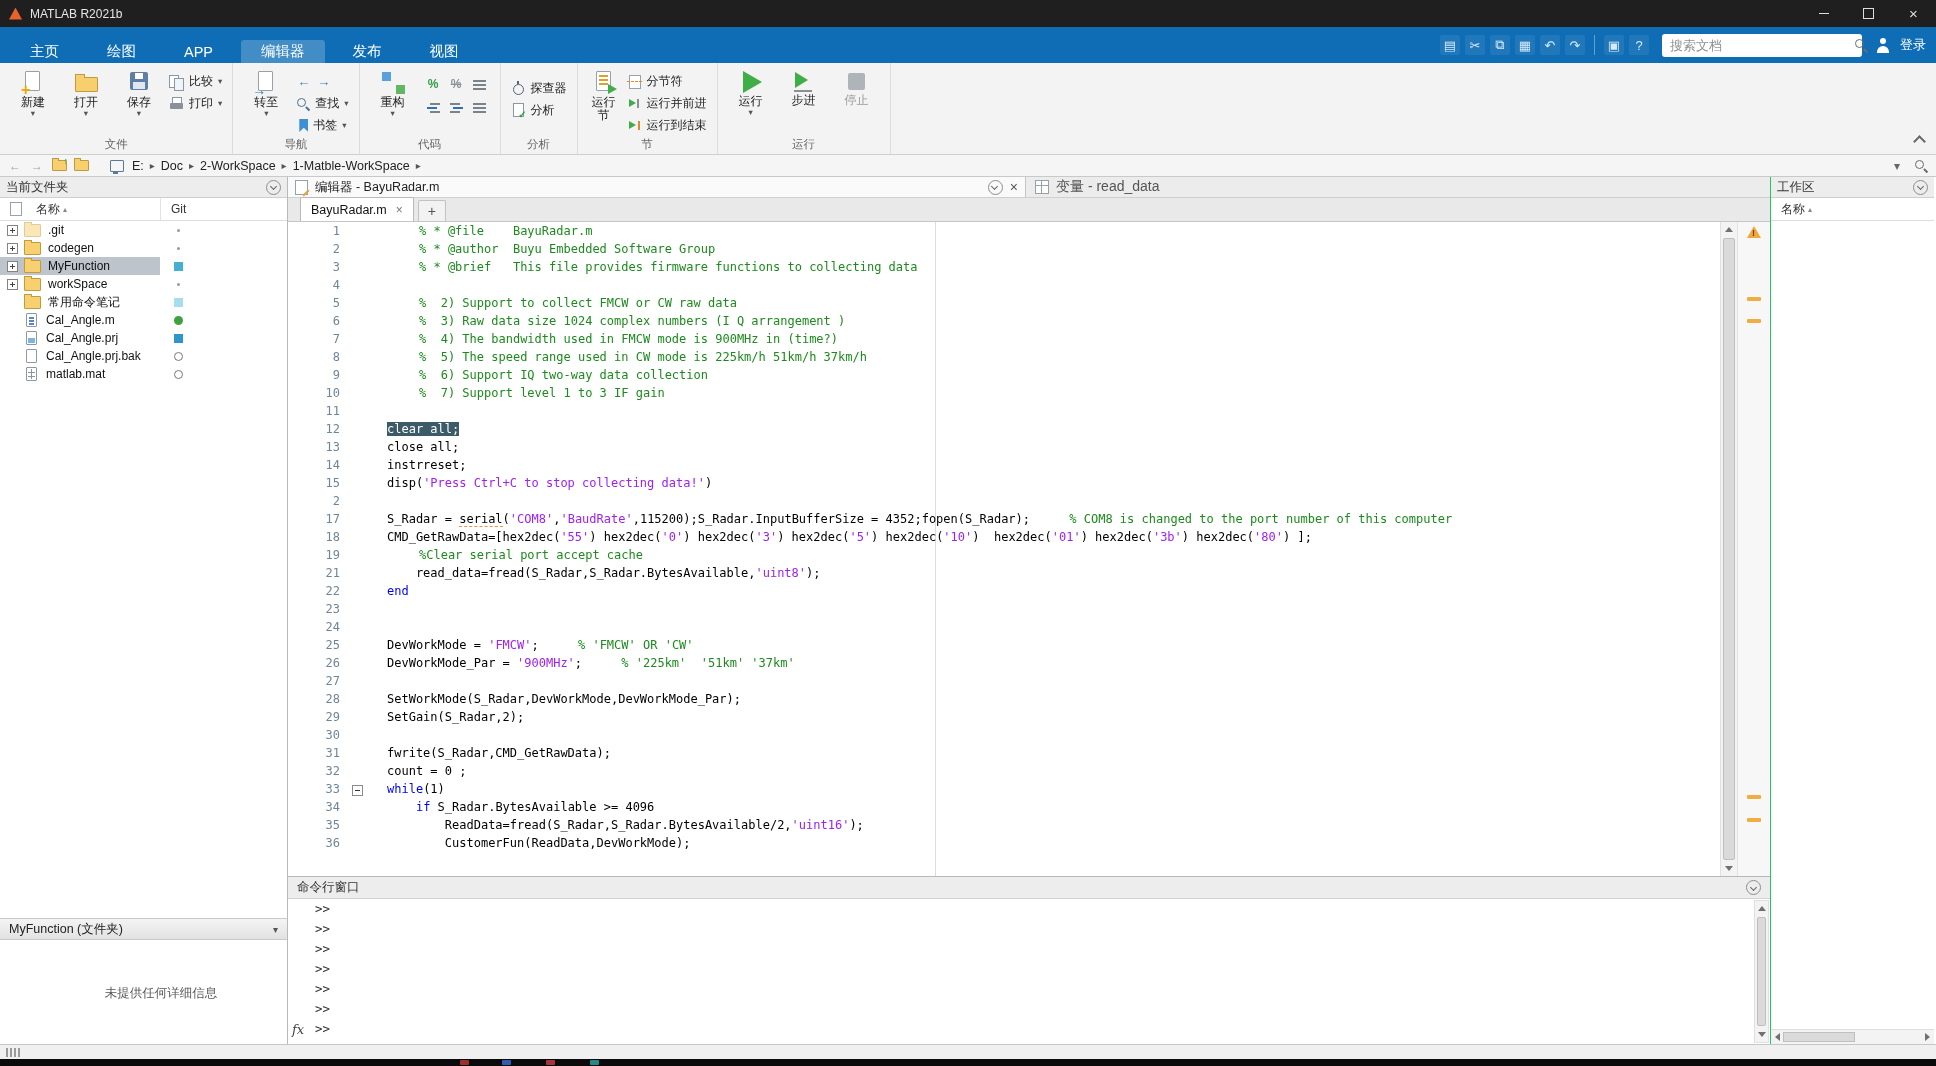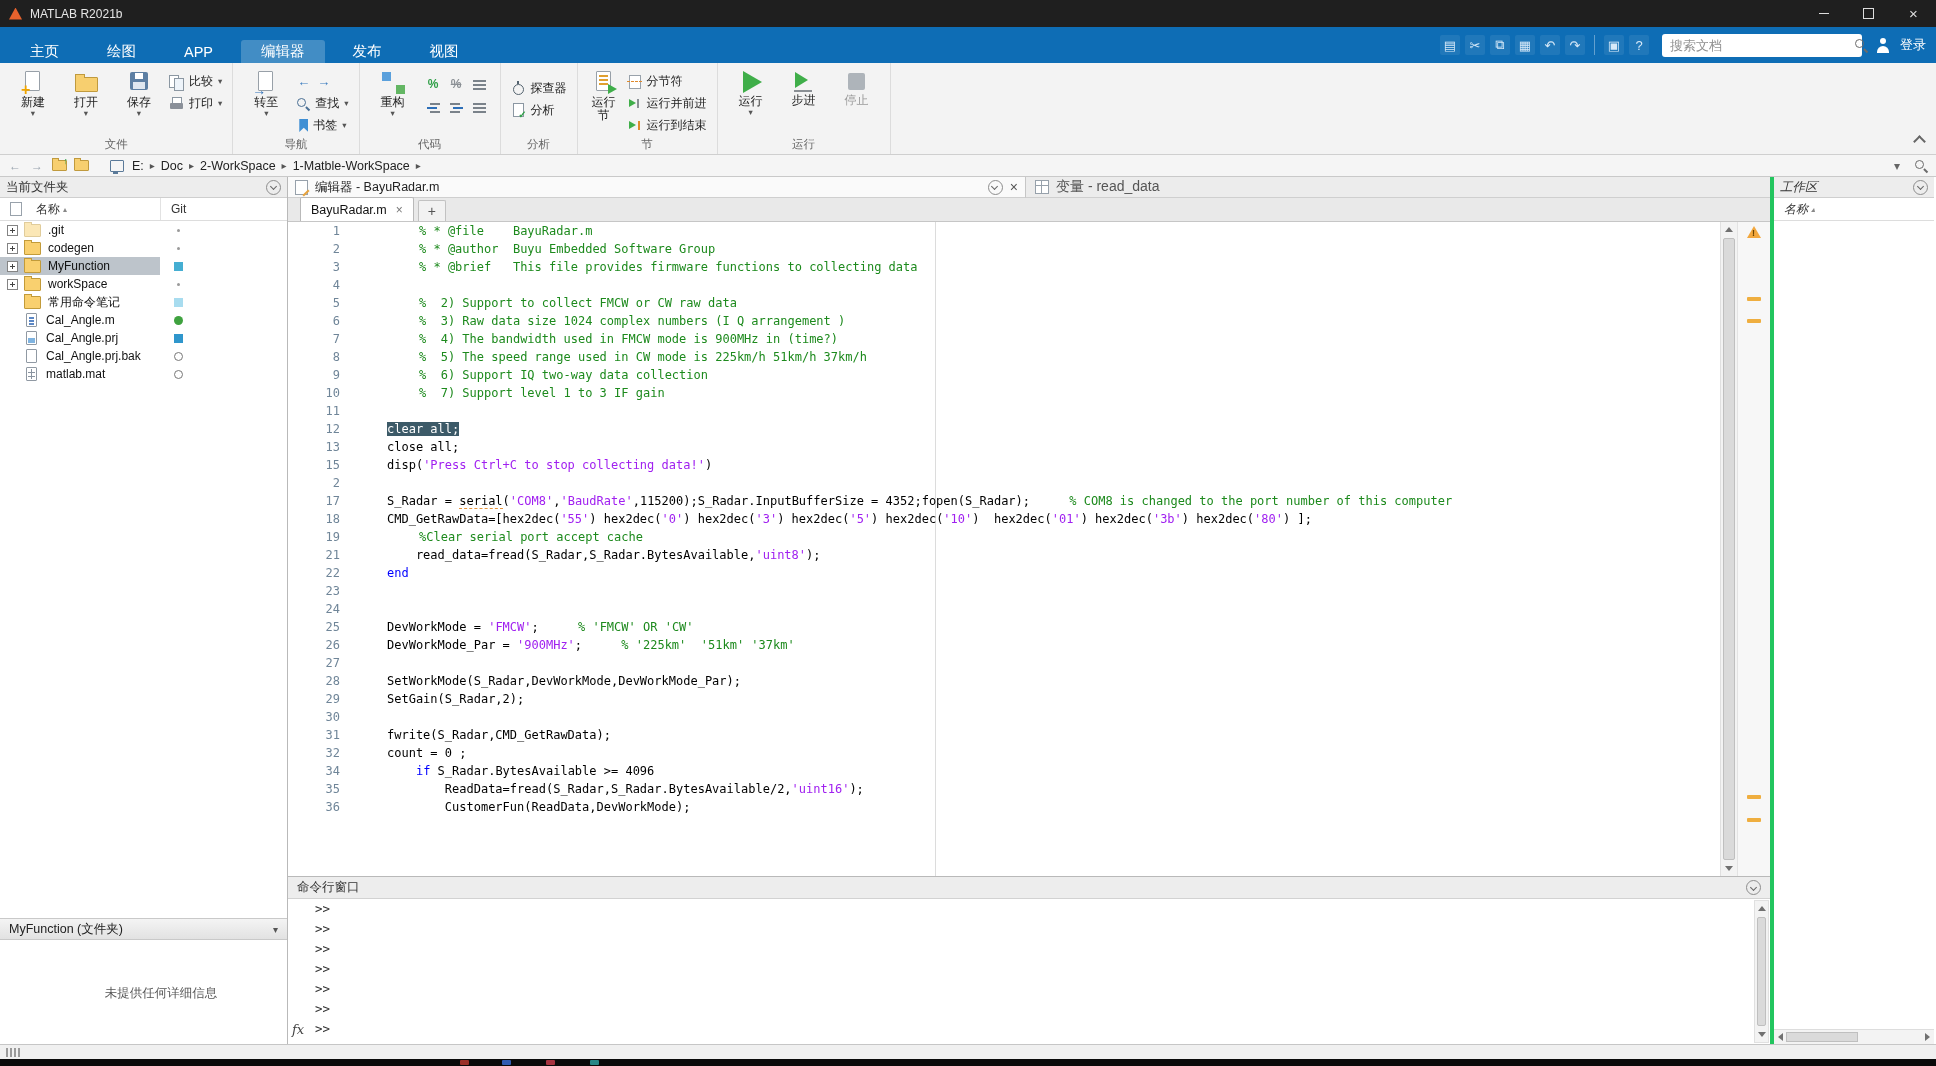--- a/index.html
+++ b/index.html
@@ -232,21 +232,21 @@
            padding:0 9px;font-size:12.5px;color:#333;box-sizing:border-box;}
   .cmd-hdr .title{flex:1;}
   .cmd-body{position:absolute;left:0;top:22px;right:18px;bottom:0;background:#fff;overflow:hidden;}
   .prompt{height:20px;line-height:20px;padding-left:27px;font-family:"DejaVu Sans Mono",monospace;
           font-size:12.5px;color:#333;}
   .fx{position:absolute;left:4px;bottom:7px;font-family:"DejaVu Serif",serif;font-style:italic;
       font-size:13px;color:#444;}
   .cmd-scroll{position:absolute;right:1px;top:23px;bottom:1px;width:15px;background:#f3f3f3;border:1px solid #e0e0e0;box-sizing:border-box;}
   
   .right-panel{position:absolute;left:1770px;top:177px;width:164px;height:867px;background:#fff;
-               border-left:4px solid #22c55e;box-sizing:border-box;font-style:italic;}
+               border-left:1px solid #22c55e;box-sizing:border-box;}
   .ws-colhdr{height:22px;border-bottom:1px solid #ddd;display:flex;align-items:center;
              padding-left:10px;font-size:12px;color:#333;}
   .ws-hscroll{position:absolute;left:0;right:0;bottom:0;height:15px;background:#f3f3f3;border-top:1px solid #ddd;
               display:flex;align-items:center;padding:0 4px;box-sizing:border-box;}
   .hthumb{width:70px;height:8px;background:#dadada;border:1px solid #bfbfbf;margin-left:3px;margin-right:auto;}
   
   .statusbar{position:absolute;left:0;top:1044px;width:100%;height:15px;background:#f0f0f0;
              border-top:1px solid #c6c6c6;box-sizing:border-box;}
   .grip{position:absolute;left:6px;top:3px;width:14px;height:9px;
         background:repeating-linear-gradient(90deg,#9a9a9a 0 2px,transparent 2px 4px);}
@@ -607,37 +607,39 @@
           <div class="cl"><span class="ln">4</span></div>
           <div class="cl"><span class="ln">5</span><span class="code"><span class="tk-c">%  2) Support to collect FMCW or CW raw data</span></span></div>
           <div class="cl"><span class="ln">6</span><span class="code"><span class="tk-c">%  3) Raw data size 1024 complex numbers (I Q arrangement )</span></span></div>
           <div class="cl"><span class="ln">7</span><span class="code"><span class="tk-c">%  4) The bandwidth used in FMCW mode is 900MHz in (time?)</span></span></div>
           <div class="cl"><span class="ln">8</span><span class="code"><span class="tk-c">%  5) The speed range used in CW mode is 225km/h 51km/h 37km/h</span></span></div>
           <div class="cl"><span class="ln">9</span><span class="code"><span class="tk-c">%  6) Support IQ two-way data collection</span></span></div>
           <div class="cl"><span class="ln">10</span><span class="code"><span class="tk-c">%  7) Support level 1 to 3 IF gain</span></span></div>
           <div class="cl"><span class="ln">11</span><span class="code"></span></div>
           <div class="cl"><span class="ln">12</span><span class="code"><span class="tk-x">clear all;</span></span></div>
           <div class="cl"><span class="ln">13</span><span class="code"><span class="tk-p">close all;</span></span></div>
+          <div class="cl"><span class="ln">14</span><span class="code"><span class="tk-p">instrreset;</span></span></div>
           <div class="cl"><span class="ln">15</span><span class="code"><span class="tk-p">disp(</span><span class="tk-s">'Press Ctrl+C to stop collecting data!'</span><span class="tk-p">)</span></span></div>
           <div class="cl"><span class="ln">2</span><span class="code"></span></div>
           <div class="cl"><span class="ln">17</span><span class="code"><span class="tk-p">S_Radar = </span><span class="tk-w">serial</span><span class="tk-p">(</span><span class="tk-s">'COM8'</span><span class="tk-p">,</span><span class="tk-s">'BaudRate'</span><span class="tk-p">,115200);S_Radar.InputBufferSize = 4352;fopen(S_Radar); </span><span class="tk-c">% COM8 is changed to the port number of this computer</span></span></div>
           <div class="cl"><span class="ln">18</span><span class="code"><span class="tk-p">CMD_GetRawData=[hex2dec(</span><span class="tk-s">'55'</span><span class="tk-p">) hex2dec(</span><span class="tk-s">'0'</span><span class="tk-p">) hex2dec(</span><span class="tk-s">'3'</span><span class="tk-p">) hex2dec(</span><span class="tk-s">'5'</span><span class="tk-p">) hex2dec(</span><span class="tk-s">'10'</span><span class="tk-p">)  hex2dec(</span><span class="tk-s">'01'</span><span class="tk-p">) hex2dec(</span><span class="tk-s">'3b'</span><span class="tk-p">) hex2dec(</span><span class="tk-s">'80'</span><span class="tk-p">) ];</span></span></div>
           <div class="cl"><span class="ln">19</span><span class="code"><span class="tk-c">%Clear serial port accept cache</span></span></div>
           <div class="cl"><span class="ln">21</span><span class="code"><span class="tk-p">    read_data=fread(S_Radar,S_Radar.BytesAvailable,</span><span class="tk-s">'uint8'</span><span class="tk-p">);</span></span></div>
           <div class="cl"><span class="ln">22</span><span class="code"><span class="tk-k">end</span></span></div>
           <div class="cl"><span class="ln">23</span><span class="code"></span></div>
           <div class="cl"><span class="ln">24</span><span class="code"></span></div>
           <div class="cl"><span class="ln">25</span><span class="code"><span class="tk-p">DevWorkMode = </span><span class="tk-s">'FMCW'</span><span class="tk-p">; </span><span class="tk-c">% 'FMCW' OR 'CW'</span></span></div>
           <div class="cl"><span class="ln">26</span><span class="code"><span class="tk-p">DevWorkMode_Par = </span><span class="tk-s">'900MHz'</span><span class="tk-p">; </span><span class="tk-c">% '225km'  '51km' '37km'</span></span></div>
           <div class="cl"><span class="ln">27</span><span class="code"></span></div>
           <div class="cl"><span class="ln">28</span><span class="code"><span class="tk-p">SetWorkMode(S_Radar,DevWorkMode,DevWorkMode_Par);</span></span></div>
           <div class="cl"><span class="ln">29</span><span class="code"><span class="tk-p">SetGain(S_Radar,2);</span></span></div>
           <div class="cl"><span class="ln">30</span><span class="code"></span></div>
           <div class="cl"><span class="ln">31</span><span class="code"><span class="tk-p">fwrite(S_Radar,CMD_GetRawData);</span></span></div>
           <div class="cl"><span class="ln">32</span><span class="code"><span class="tk-p">count = 0 ;</span></span></div>
+          <div class="cl"><span class="ln">33</span><span class="fold"></span><span class="code"><span class="tk-k">while</span><span class="tk-p">(1)</span></span></div>
           <div class="cl"><span class="ln">34</span><span class="code"><span class="tk-p">    </span><span class="tk-k">if</span><span class="tk-p"> S_Radar.BytesAvailable &gt;= 4096</span></span></div>
           <div class="cl"><span class="ln">35</span><span class="code"><span class="tk-p">        ReadData=fread(S_Radar,S_Radar.BytesAvailable/2,</span><span class="tk-s">'uint16'</span><span class="tk-p">);</span></span></div>
           <div class="cl"><span class="ln">36</span><span class="code"><span class="tk-p">        CustomerFun(ReadData,DevWorkMode);</span></span></div>
         </div>
     </div>
     <div class="ed-scroll">
       <div class="sb-arrow top">
           <span class="tri-up"></span>
         </div>
       <div class="sb-thumb-v"></div>

